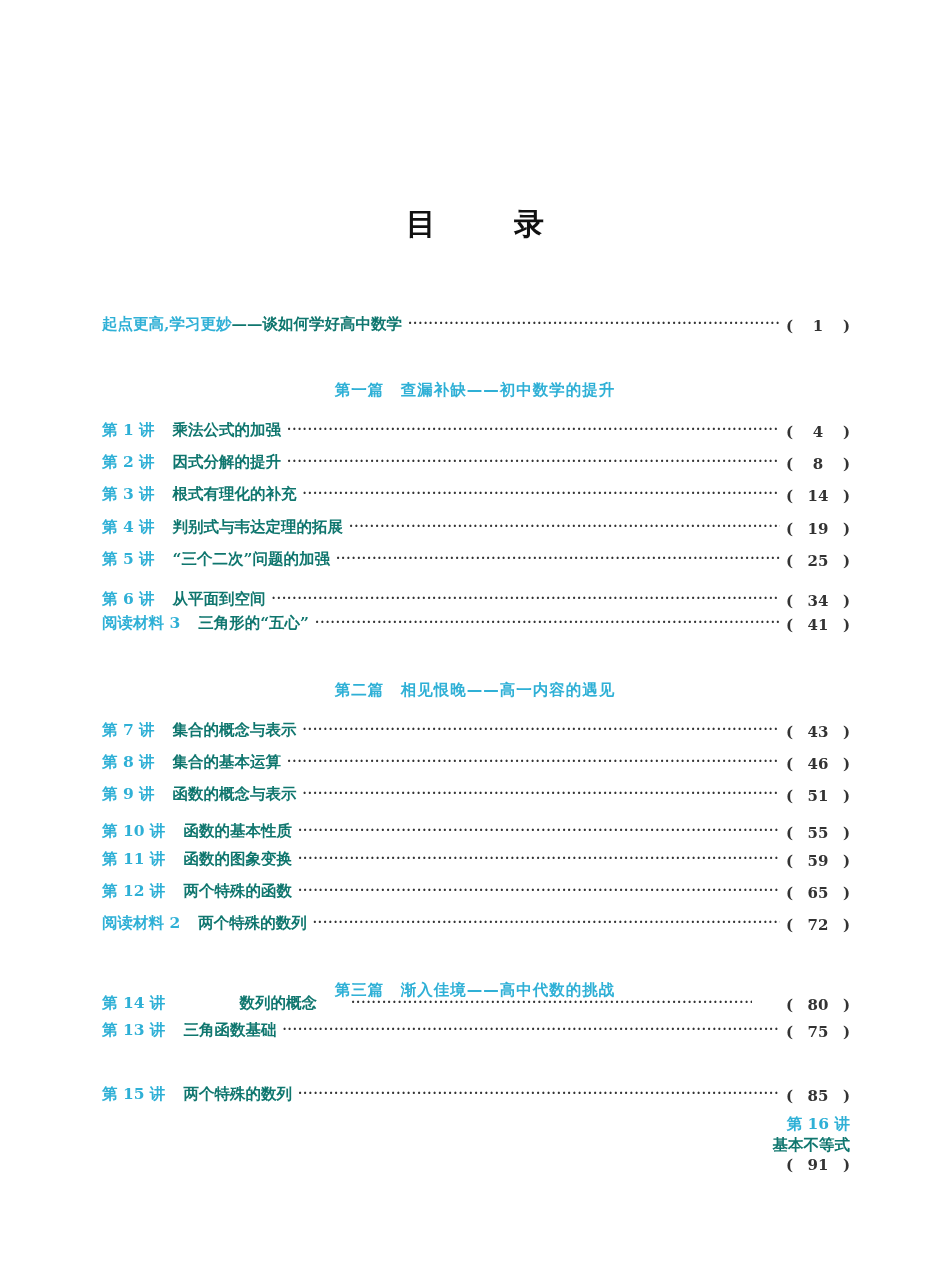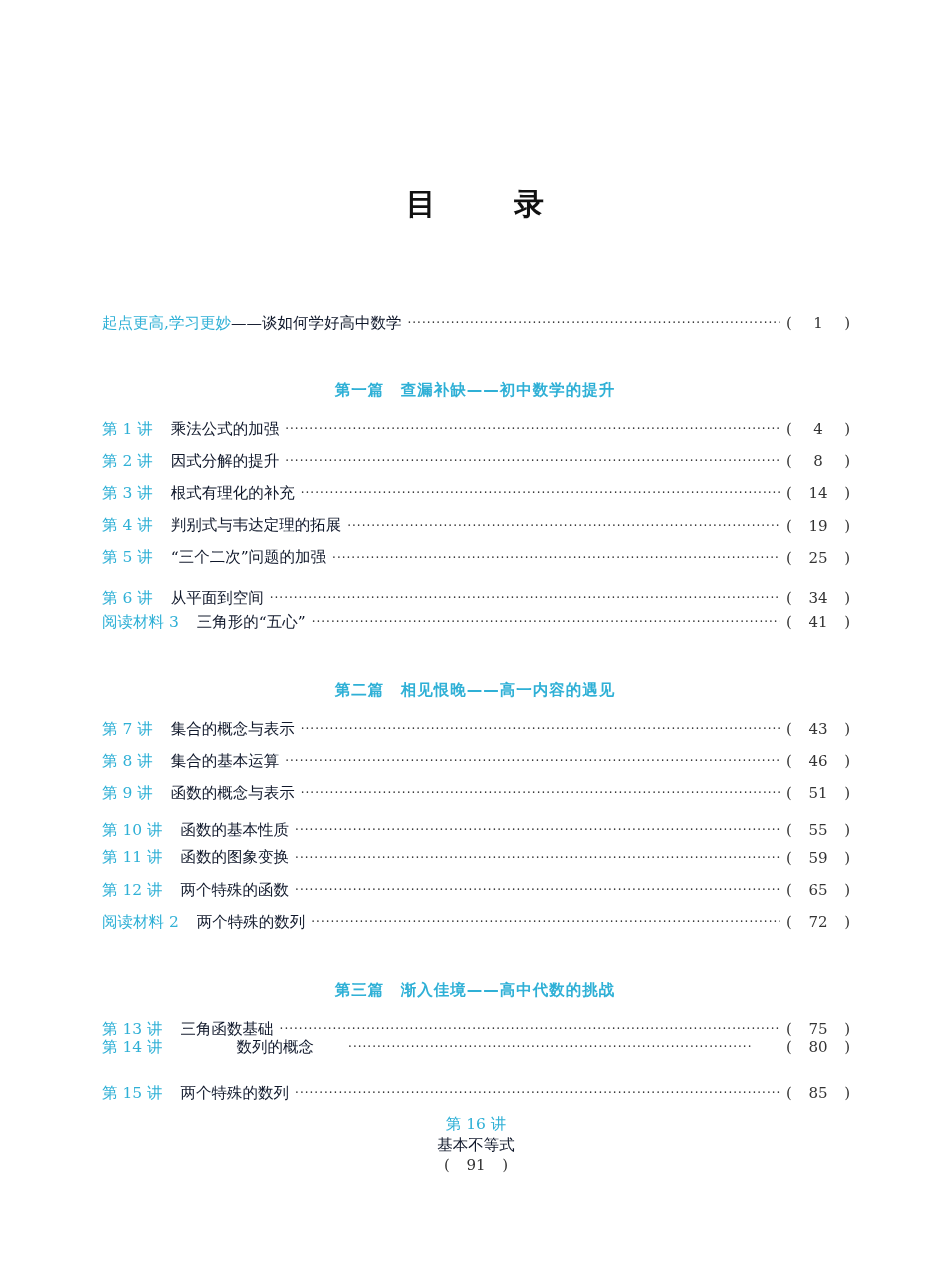--- a/index.html
+++ b/index.html
@@ -1,25 +1,25 @@
 <!DOCTYPE html>
 <html><head>
 <meta charset="utf-8">
 <style>
   html, body { margin:0; padding:0; background:#ffffff; }
   body { width:950px; height:1280px; position:relative; overflow:hidden;
          font-family:"DejaVu Serif","Liberation Serif",serif; color:#222; }
-  .title { position:absolute; top:184px; left:0; width:950px; text-align:center;
+  .title { position:absolute; top:204px; left:0; width:950px; text-align:center;
            font-size:30px; font-weight:bold; letter-spacing:0; color:#111; }
   .title span { display:inline-block; }
   .title .gap { width:78px; }
-  .row { position:absolute; left:102px; width:748px; height:24px; display:flex; align-items:center;
-         font-size:15.5px; white-space:nowrap; }
+  .row { position:absolute; left:102px; width:748px; height:24px; display:flex; align-items:flex-end;
+         font-size:15.5px; white-space:nowrap;font-weight:bold; }
   .lbl { color:#2fb0d6; font-family:"DejaVu Serif","Liberation Serif",serif; }
-  .ttl { color:#0f172a; }
+  .ttl { color:#0f766e; }
   .lead { flex:1; overflow:hidden; color:#333; margin:0 6px; letter-spacing:1px; font-size:12px; line-height:24px; }
   .lead::before { content:"································································································································"; }
   .pg { width:64px; display:flex; justify-content:space-between; color:#333; font-size:15px; }
   .pg .num { flex:1; text-align:center; }
   .sec { position:absolute; left:0; width:950px; text-align:center; font-size:15.5px; font-weight:bold;
          color:#2fb0d6; font-family:"DejaVu Sans","Liberation Sans",sans-serif; letter-spacing:1px; }
 </style>
 </head>
 <body>
 
@@ -136,21 +136,21 @@
       <span class="pg">(<span class="num">72</span>)</span>
     </div>
     <div class="sec" style="top: 980px;">第三篇　渐入佳境——高中代数的挑战</div>
     <div class="row" style="top: 1017px;">
       <span class="lbl">第 13 讲</span>
       <span style="width:18px"></span>
       <span class="ttl">三角函数基础</span>
       <span class="lead"></span>
       <span class="pg">(<span class="num">75</span>)</span>
     </div>
-    <div class="row" style="top: 1035px; gap: 28px;">
+    <div class="row" style="top: 990px; gap: 28px;">
       <span class="lbl">第 14 讲</span>
       <span style="width:18px"></span>
       <span class="ttl">数列的概念</span>
       <span class="lead"></span>
       <span class="pg">(<span class="num">80</span>)</span>
     </div>
     <div class="row" style="top: 1081.4px;">
       <span class="lbl">第 15 讲</span>
       <span style="width:18px"></span>
       <span class="ttl">两个特殊的数列</span>

